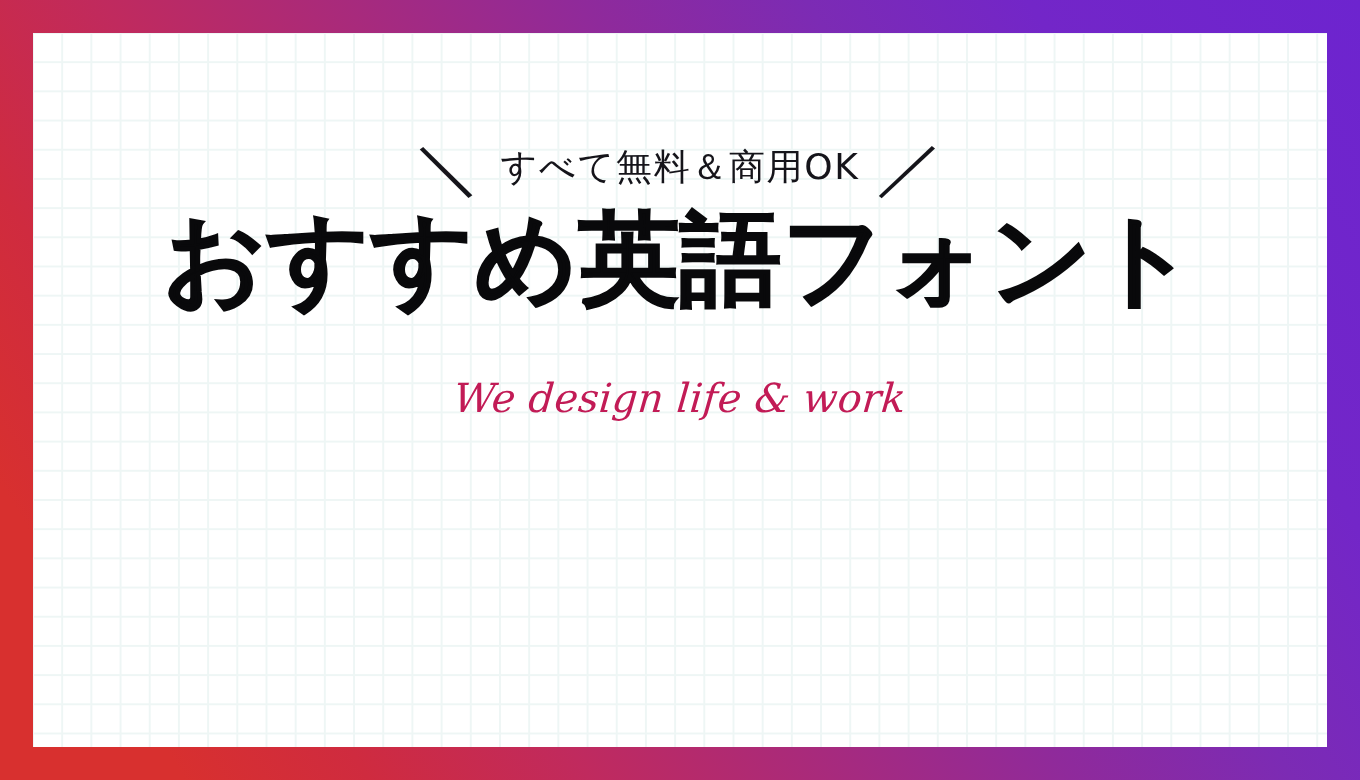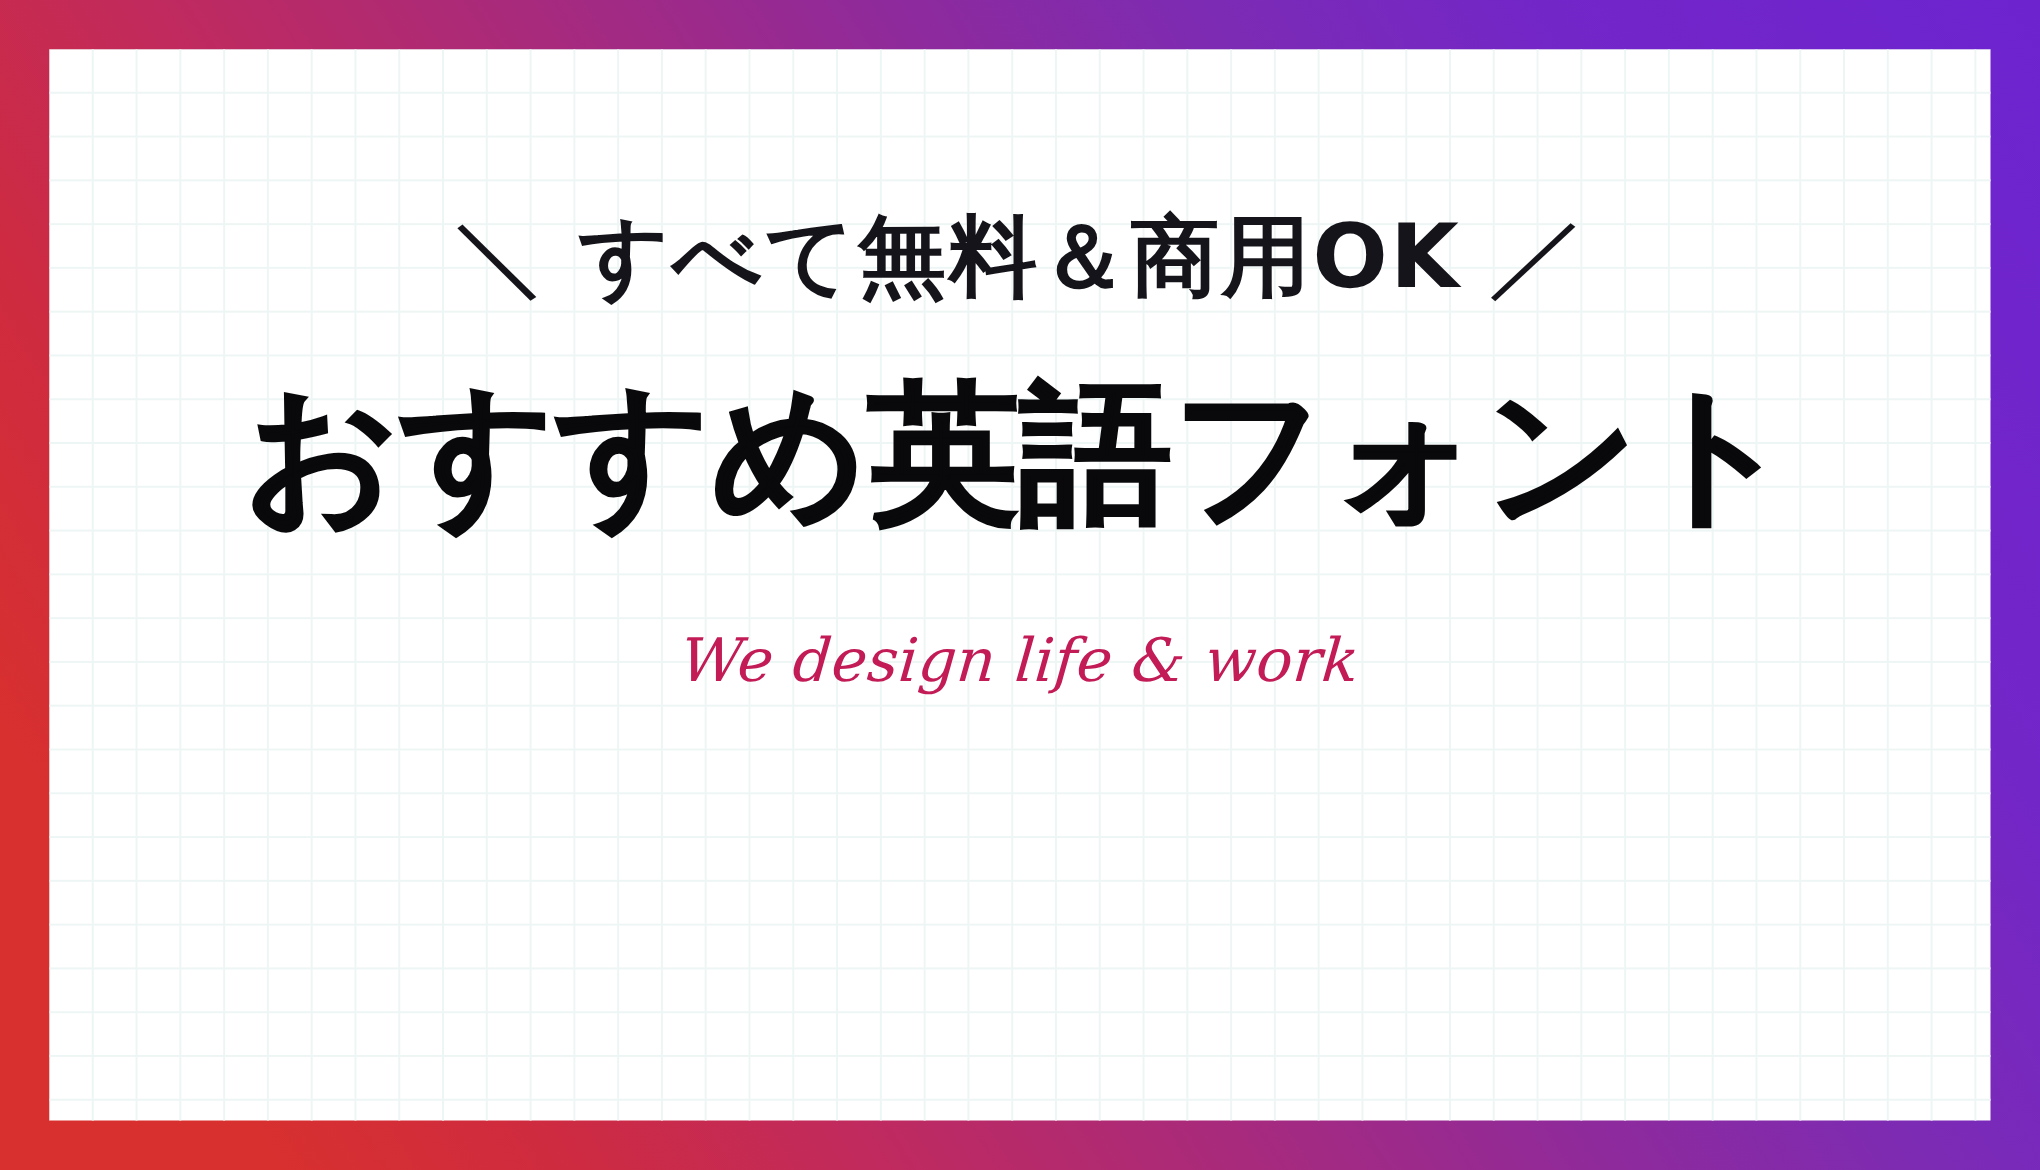--- a/index.html
+++ b/index.html
@@ -75,27 +75,26 @@
     display: inline-block;
     font-size: 52px;
     font-weight: 200;
     transform: scale(1.35, 1.15);
     color: #15141a;
   }
   .kicker .slash-left  { margin-right: 26px; }
   .kicker .slash-right { margin-left: 26px; }
   .kicker .kicker-text {
     font-family: "DejaVu Sans", "Liberation Sans", sans-serif;
-    font-weight: 700;
-    font-size: 59px;
+    font-weight: 400;
+    font-size: 36px;
   }
 
   
   .headline {
-    margin-top: 36px;
     text-align: center;
     color: #09090b;
     font-family: "DejaVu Sans", "Liberation Sans", sans-serif;
     font-weight: 700;
     font-size: 101px;
     line-height: 1.32;
     letter-spacing: 0.005em;
     white-space: nowrap;
     -webkit-text-stroke: 1.6px #09090b;
   }

